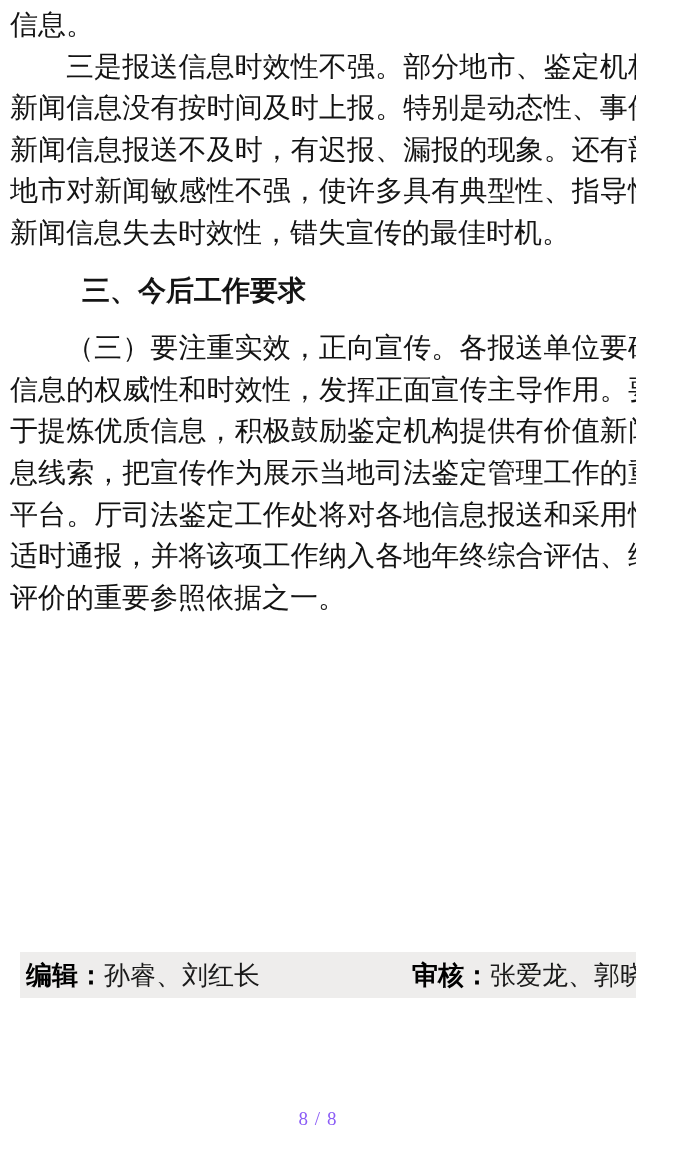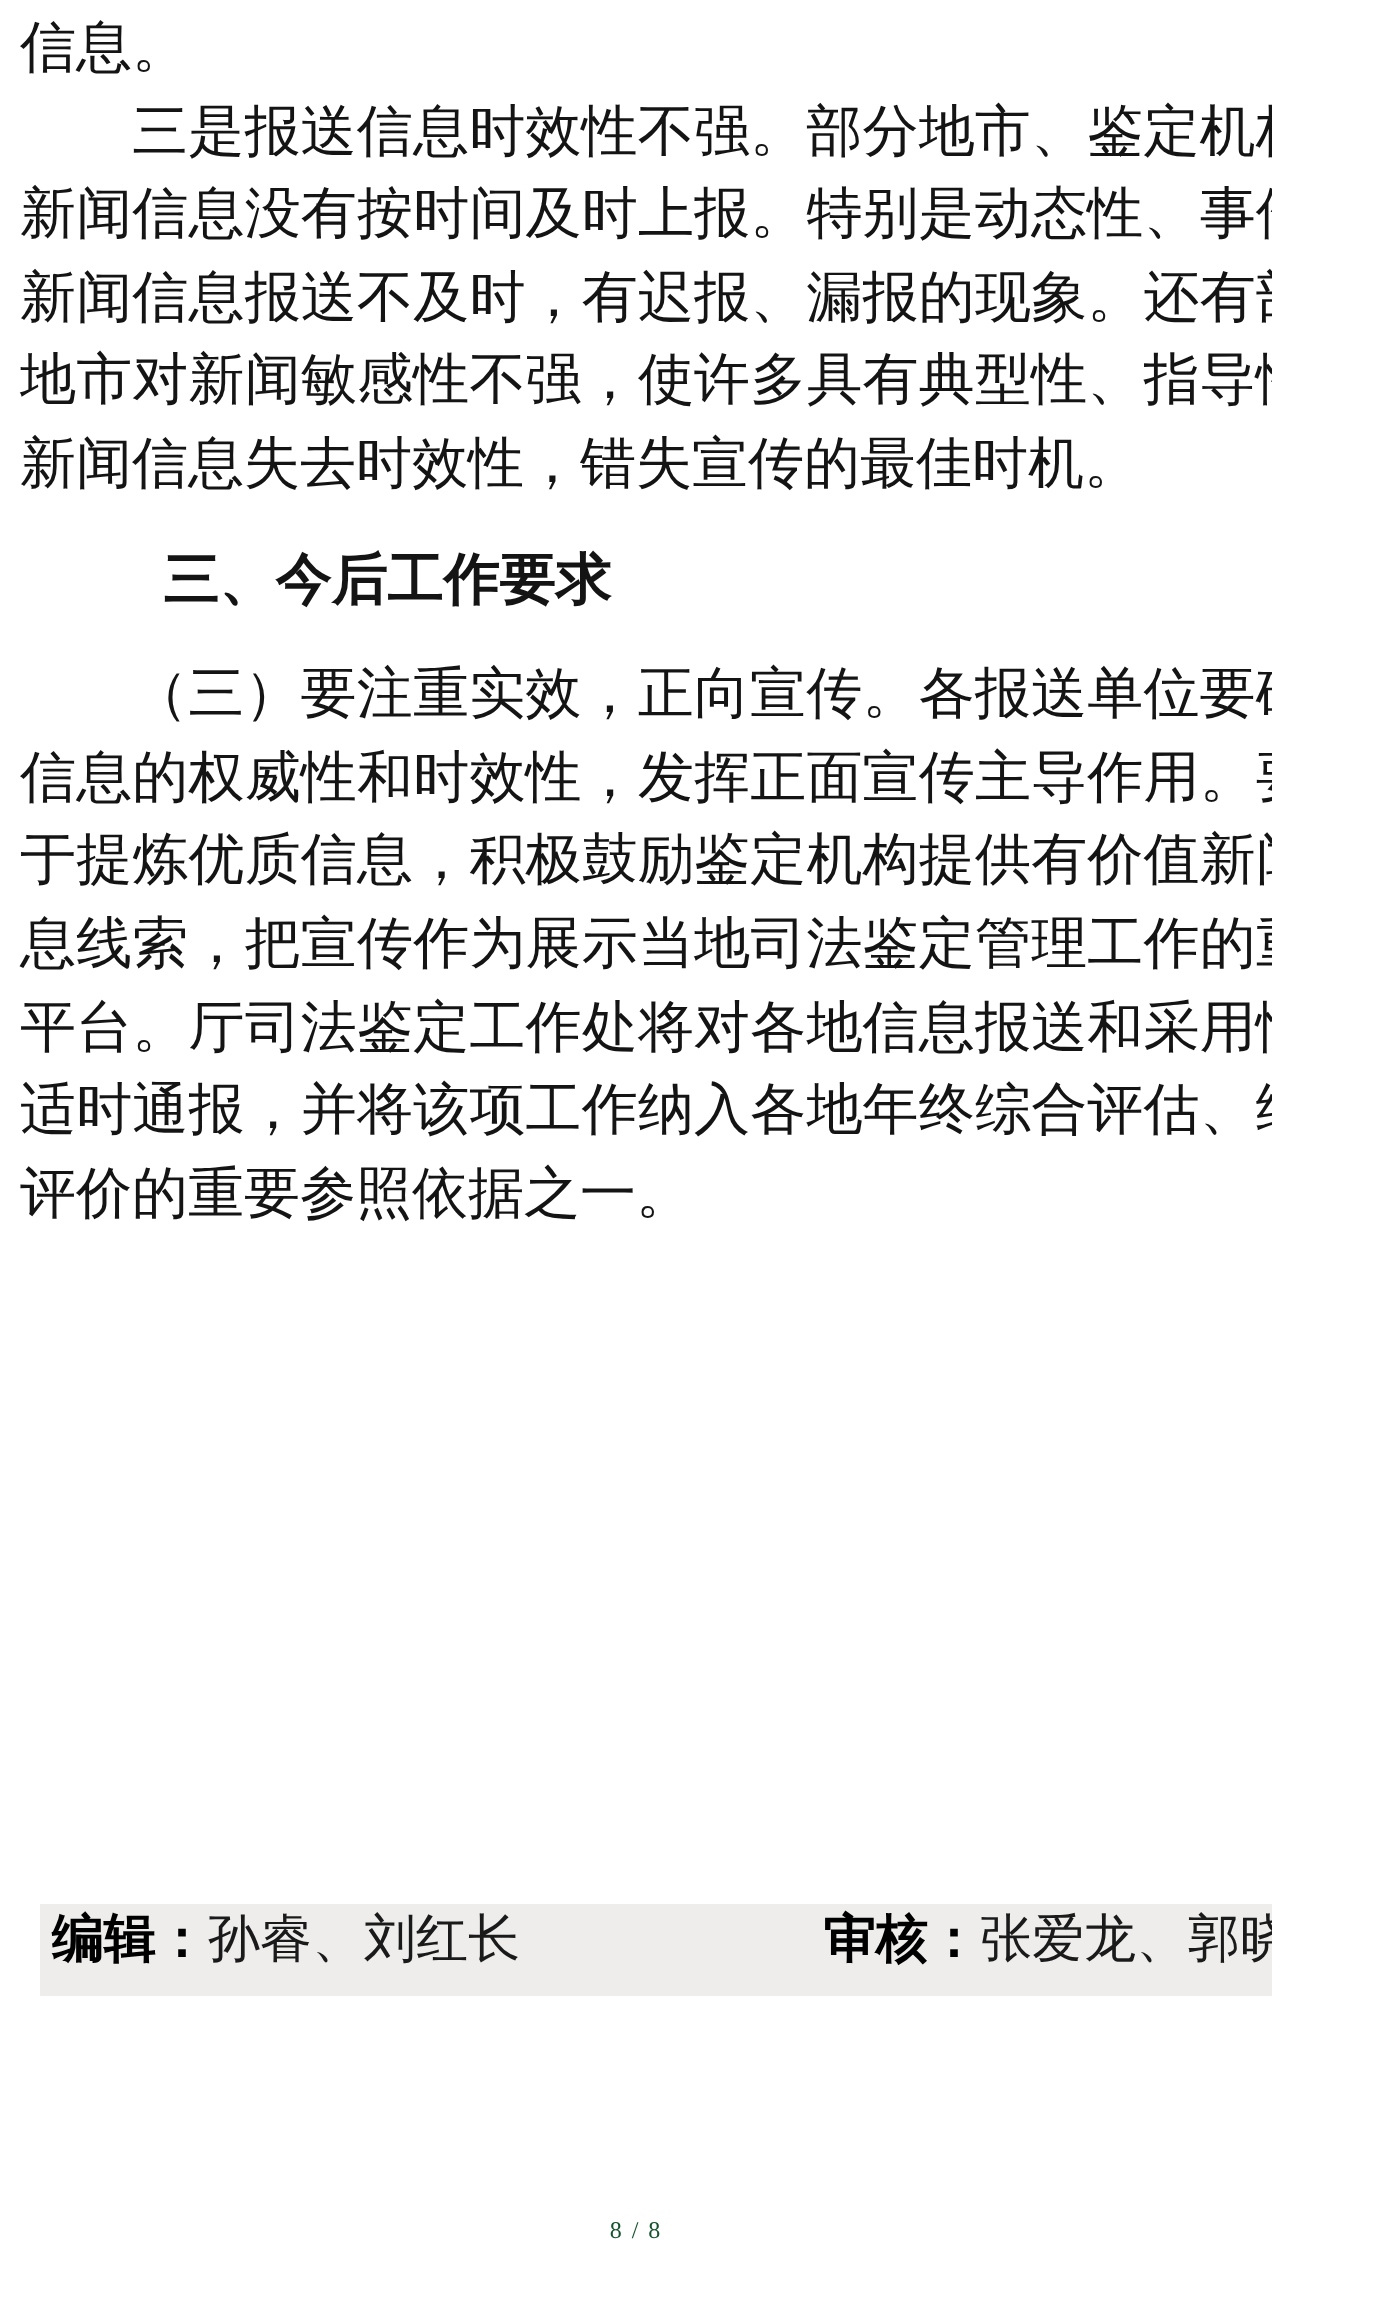--- a/index.html
+++ b/index.html
@@ -41,21 +41,21 @@
     line-height: 41.6px;
   }
   .footer-bar {
     position: absolute;
     left: 20px;
     top: 952px;
     width: 658px;
     height: 46px;
     background: #eeedec;
     display: flex;
-    align-items: flex-start;
+    align-items: center;
     justify-content: space-between;
     padding: 0 6px;
     box-sizing: border-box;
     font-size: 26px;
     white-space: nowrap;
   }
   .footer-entry {
     white-space: nowrap;
   }
   .footer-entry .label {
@@ -66,23 +66,23 @@
   .footer-entry .value {
     font-family: "Liberation Serif", "DejaVu Serif", serif;
     color: #1a1a1a;
   }
   .page-number {
     position: absolute;
     left: 0;
     right: 0;
     top: 1108px;
     text-align: center;
-    font-size: 12px;
+    font-size: 19px;
     letter-spacing: 1px;
-    color: #14532d;
+    color: #8b5cf6;
     font-family: "Liberation Serif", "DejaVu Serif", serif;
   }
 </style>
 </head>
 <body>
 
 <div class="page">
 
   <div class="doc-body">
     <p class="no-indent">信息。</p>

